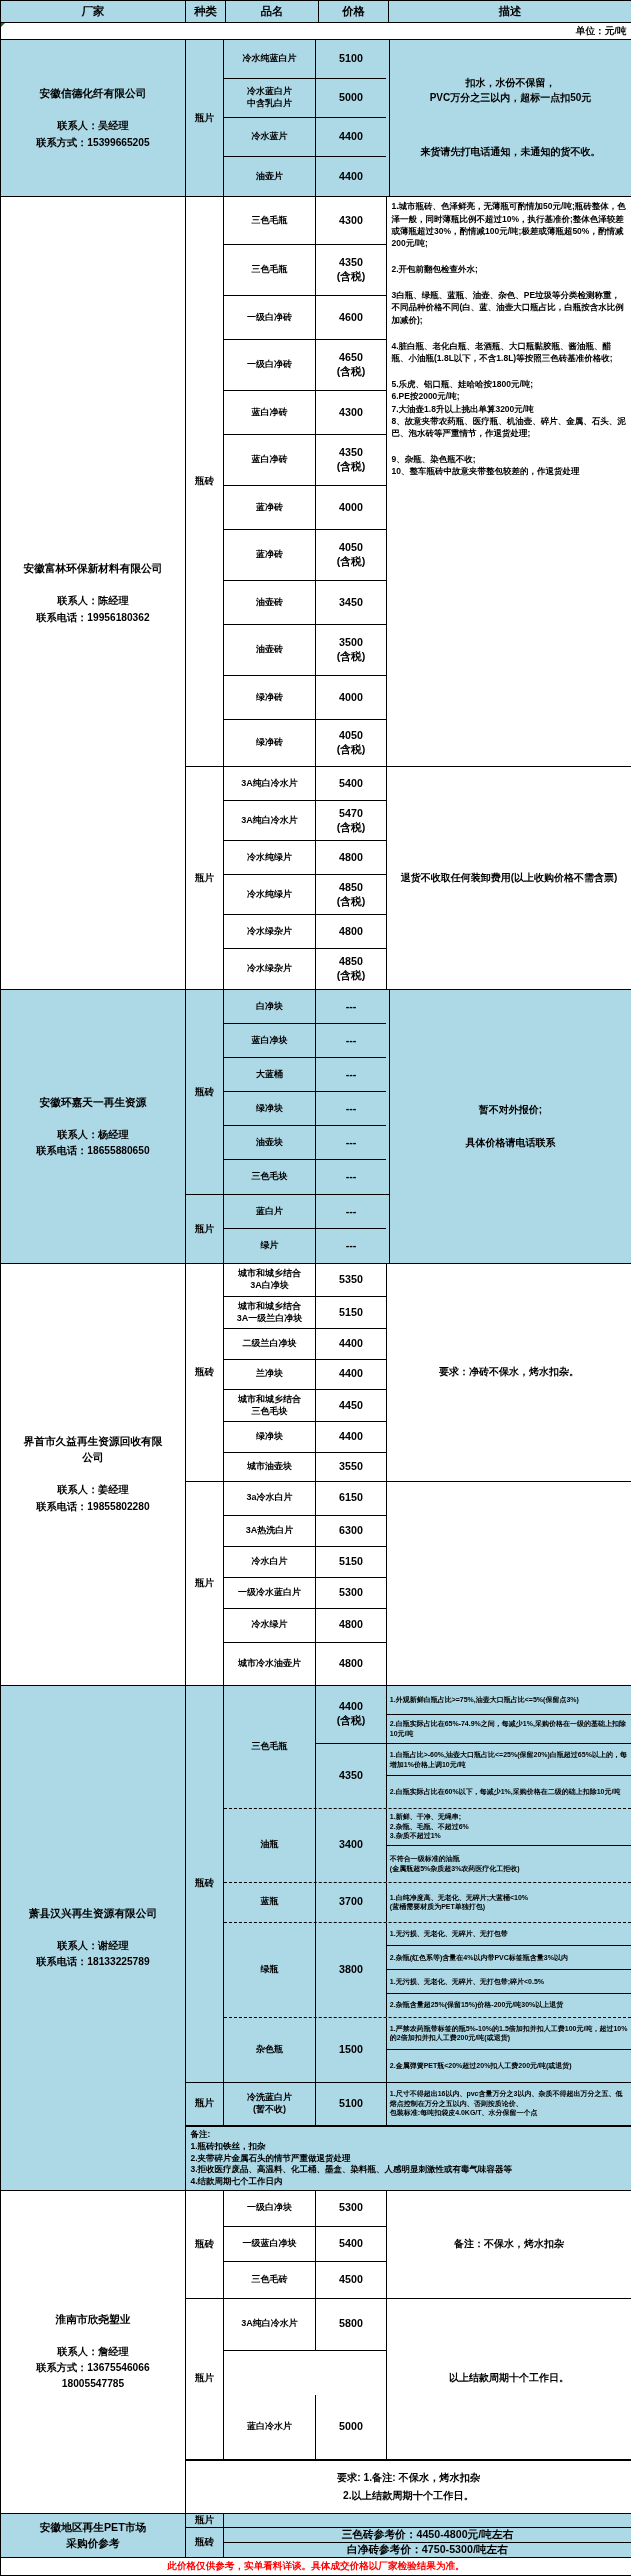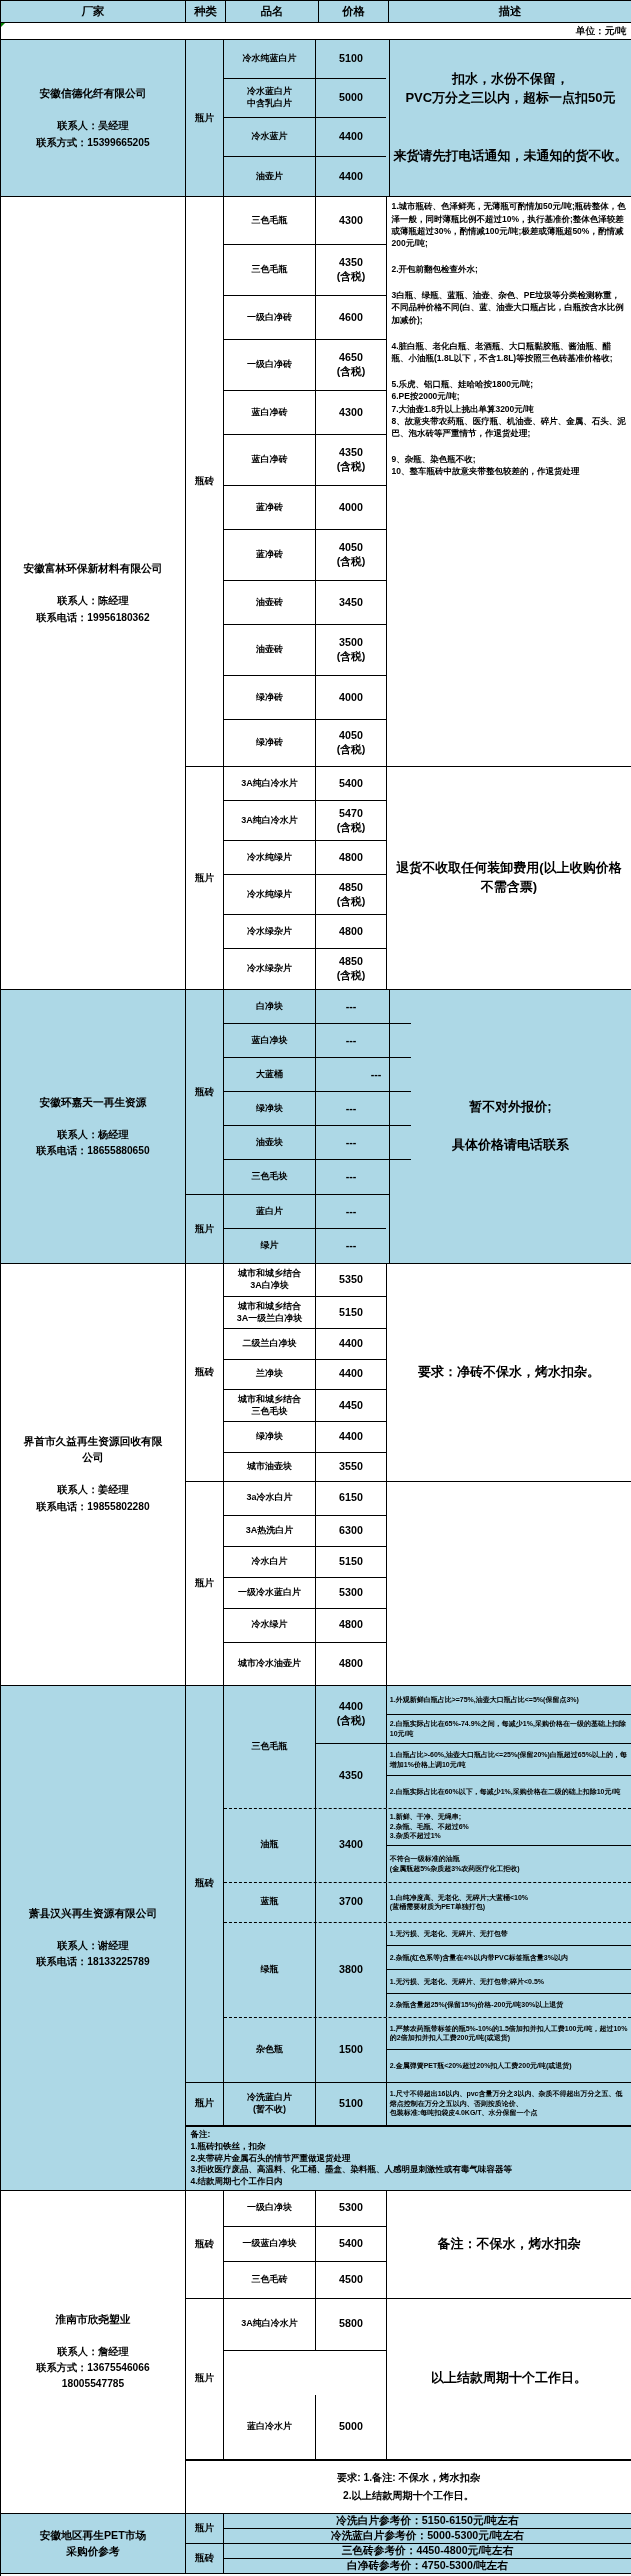--- a/index.html
+++ b/index.html
@@ -24,21 +24,21 @@
   .rows-col{display:flex;flex-direction:column;flex-shrink:0;}
   .product-row{display:flex;border-bottom:0.6px solid #000;box-sizing:border-box;}
   .rows-col .product-row:last-child,.c5rows .product-row:last-child{border-bottom:none;}
   .dashed-sep .product-row{border-bottom:1.1px dashed #000;}
   .dashed-sep .product-row:last-child{border-bottom:none;}
   .name-cell{width:92px;border-right:1.1px solid #000;box-sizing:border-box;display:flex;align-items:center;justify-content:center;text-align:center;font-size:9px;line-height:1.3;white-space:pre-line;padding:0.6px;}
   .price-cell{width:70px;box-sizing:border-box;display:flex;align-items:center;justify-content:center;text-align:center;font-size:10.7px;line-height:1.3;white-space:pre-line;}
   .desc-cell{flex:1;border-left:1.1px solid #000;box-sizing:border-box;display:flex;flex-direction:column;min-width:0;}
   .desc-center{align-items:center;justify-content:center;text-align:center;}
   .desc-left{justify-content:flex-start;text-align:left;padding:3.4px 4.5px;}
-  .desc-block{font-size:13px;line-height:1.45;white-space:pre-line;}
+  .desc-block{font-size:10px;line-height:1.45;white-space:pre-line;}
   .desc-left .desc-block{font-size:8.5px;margin-bottom:13.6px;}
   .desc-left .desc-block:last-child{margin-bottom:4px;}
   .desc-center .desc-block{margin:11.3px 3.4px;}
   .groups-col{width:204px;border-right:1.1px solid #000;box-sizing:border-box;display:flex;flex-direction:column;flex-shrink:0;}
   .groups-col .group .price-cell{width:70px;}
   .section-desc{flex:1;display:flex;flex-direction:column;align-items:center;justify-content:center;text-align:center;min-width:0;}
   
   .c5rows{display:flex;flex-direction:column;flex:1;min-width:0;}
   .blocks-col{flex:1;display:flex;flex-direction:column;min-width:0;}
   .c5-block{display:flex;border-bottom:0.6px solid #000;box-sizing:border-box;}
@@ -241,21 +241,21 @@
                 <div class="type-cell">瓶砖</div>
                 <div class="rows-col">
                   <div class="product-row" style="height: 34px;">
                     <div class="name-cell">白净块</div>
                     <div class="price-cell">---</div>
                   </div>
                   <div class="product-row" style="height: 34px;">
                     <div class="name-cell">蓝白净块</div>
                     <div class="price-cell">---</div>
                   </div>
-                  <div class="product-row" style="height: 34px; gap: 25px;">
+                  <div class="product-row" style="height: 34px;">
                     <div class="name-cell">大蓝桶</div>
                     <div class="price-cell">---</div>
                   </div>
                   <div class="product-row" style="height: 34px;">
                     <div class="name-cell">绿净块</div>
                     <div class="price-cell">---</div>
                   </div>
                   <div class="product-row" style="height: 34px;">
                     <div class="name-cell">油壶块</div>
                     <div class="price-cell">---</div>
@@ -525,24 +525,20 @@
         </div>
       </div>
       <div class="section" style="background: rgb(173, 216, 230);">
         <div class="company-cell">
           <div class="company-name">安徽地区再生PET市场
 采购价参考</div>
         </div>
         <div class="right-col">
           <div class="group">
             <div class="type-cell">瓶片</div>
-            <div class="merged-col">
-              <div class="merged-cell" style="height: 32px;">冷洗白片参考价：5150-6150元/吨左右</div>
-              <div class="merged-cell" style="height: 32px;">冷洗蓝白片参考价：5000-5300元/吨左右</div>
-            </div>
           </div>
           <div class="group">
             <div class="type-cell">瓶砖</div>
             <div class="merged-col">
               <div class="merged-cell" style="height: 29px;">三色砖参考价：4450-4800元/吨左右</div>
               <div class="merged-cell" style="height: 29px;">白净砖参考价：4750-5300/吨左右</div>
             </div>
           </div>
         </div>
       </div>

